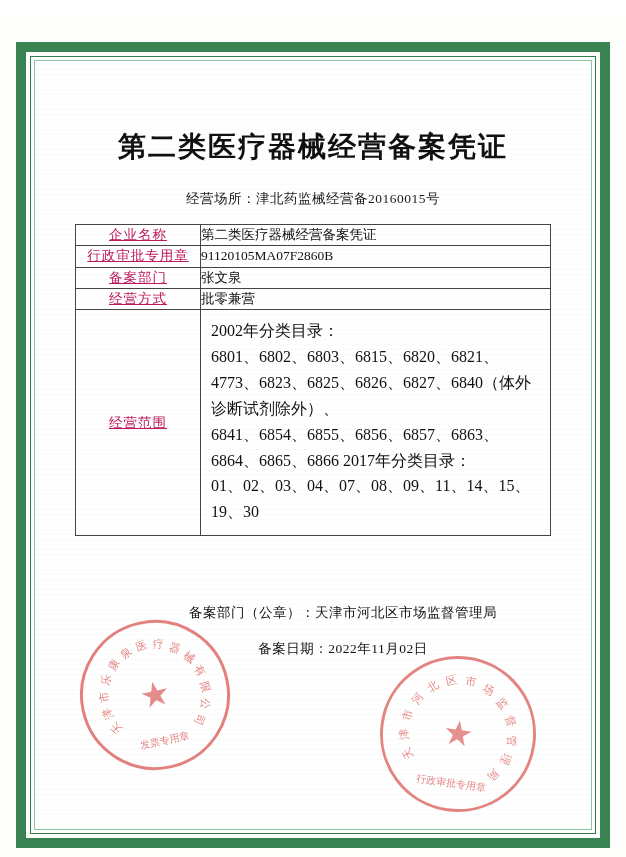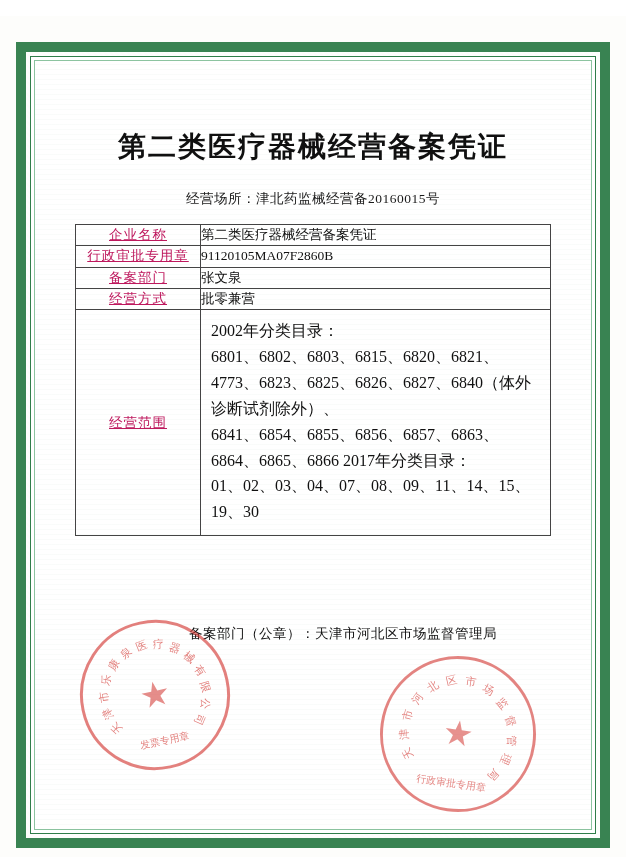--- a/index.html
+++ b/index.html
@@ -125,21 +125,21 @@
     height: 140px;
     vertical-align: top;
   }
   td.key.scope-key {
     vertical-align: middle;
   }
   .scope-line { white-space: normal; }
 
   
   .footer {
-    margin-top: 89px;
+    margin-top: 68px;
     text-align: center;
     position: relative;
   }
   .footer-row {
     font-size: 13.5px;
     letter-spacing: 0.5px;
     color: #111;
     margin-bottom: 18px;
     padding-left: 60px;
   }
@@ -255,20 +255,23 @@
             <div class="scope-line">6841、6854、6855、6856、6857、6863、6864、6865、6866 2017年分类目录：</div>
             <div class="scope-line">01、02、03、04、07、08、09、11、14、15、19、30</div>
           </td>
         </tr>
       </tbody>
     </table>
 
     <div class="footer">
       <div class="footer-row">
         <span>备案部门（公章）：</span><span class="value">天津市河北区市场监督管理局</span>
+      </div>
+      <div class="footer-row">
+        <span>备案日期：</span><span class="value">2022年11月02日</span>
       </div>
     </div>
 
   </div>
 
   <div class="seal seal-left">
     <div class="ring-text">
         <span style="font-size: 11px; transform: rotate(145deg) translate(58px) rotate(90deg);">天</span>
         <span style="font-size: 11px; transform: rotate(164.231deg) translate(58px) rotate(90deg);">津</span>
         <span style="font-size: 11px; transform: rotate(183.462deg) translate(58px) rotate(90deg);">市</span>

